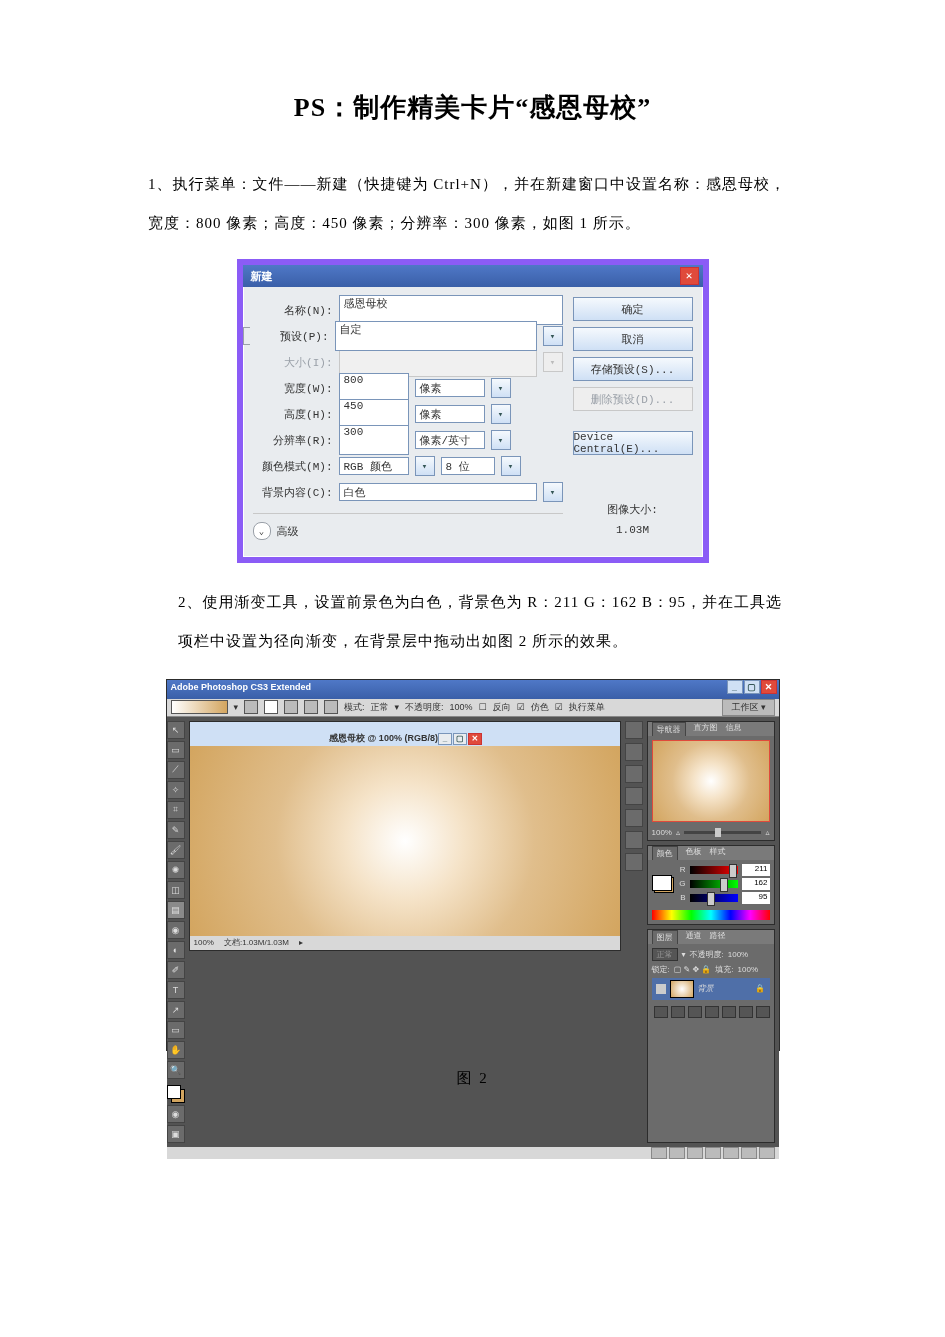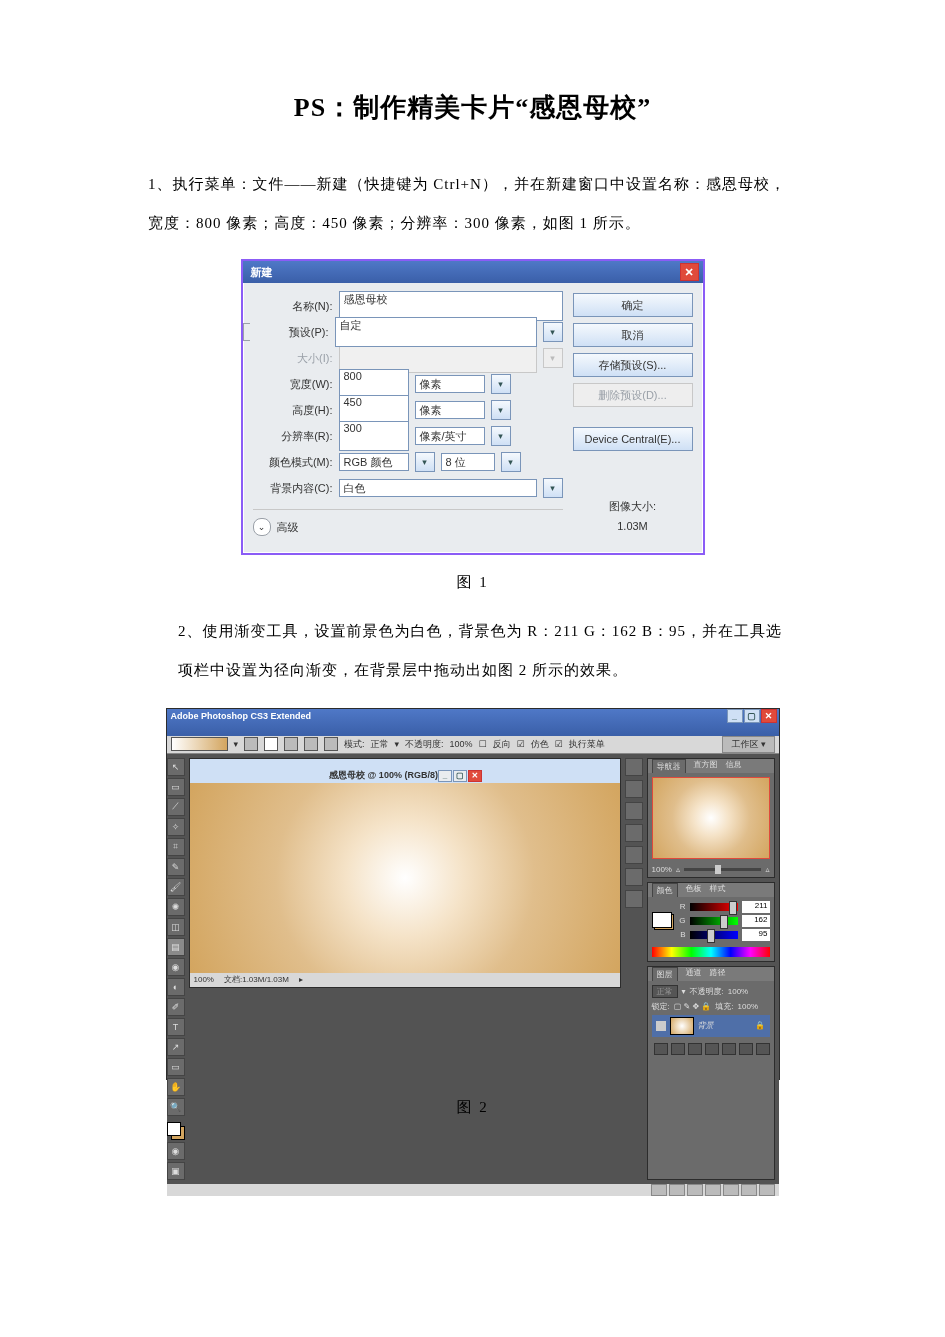--- a/index.html
+++ b/index.html
@@ -39,23 +39,23 @@
   .caption {
     text-align: center;
     font-size: 15px;
     margin: 18px 0 20px 0;
     letter-spacing: 2px;
   }
   .dialog-wrap { display:flex; justify-content:center; margin-top:16px;}
   
   .dialog {
     width: 460px;
-    border: 2px solid #8b5cf6;
+    border: 6px solid #8b5cf6;
     background: #e9ecef;
-    font-family: Liberation Sans, sans-serif;
+    font-family: Liberation Mono, monospace;
     font-size: 11px;
     color: #333;
     box-shadow: 0 0 0 1px #fff inset;
   }
   .dlg-title {
     display:flex; align-items:center; justify-content:space-between;
     height: 22px;
     background: linear-gradient(#4f78c7, #3a5fa8);
     color:#fff; font-weight:bold; padding:0 4px 0 8px;
   }
@@ -120,21 +120,21 @@
     border:1px solid #2c2c2c;
     background:#6b6b6b;
     font-family: Tahoma, sans-serif;
     font-size:9px;
     color:#ddd;
     display:flex; flex-direction:column;
   }
   .pswin-title {
     height:16px; background:linear-gradient(#4f78c7,#3a5fa8);
     display:flex; align-items:center; justify-content:space-between;
-    padding:0 2px 13px 4px; color:#fff; font-weight:bold; font-size:9px;
+    padding:0 2px 5px 4px; color:#fff; font-weight:bold; font-size:9px;
   }
   .title-winbtns { display:flex; gap:1px;}
   .title-winbtns span {
     width:14px; height:12px; background:#cfe0f5; border:1px solid #7a95b9;
     display:flex; align-items:center; justify-content:center; color:#355; font-size:9px;
   }
   .title-winbtns span:last-child { background:#e04a3b; border-color:#c33; color:#fff;}
   .pswin-menu {
     height:14px; background:#e9ecef; color:#333; display:flex; align-items:center;
     gap:8px; padding:0 4px; font-size:9px;
@@ -317,21 +317,20 @@
           <div class="big-btn">Device Central(E)...</div>
           <div class="side-info">
             <div>图像大小:</div>
             <div>1.03M</div>
           </div>
         </div>
       </div>
     </div>
   </div>
 
-  <div class="caption">图 1</div>
 
   <p class="para2">2、使用渐变工具，设置前景色为白色，背景色为 R：211 G：162 B：95，并在工具选项栏中设置为径向渐变，在背景层中拖动出如图 2 所示的效果。</p>
 
   <div class="ps-wrap">
     <div class="pswin">
       <div class="pswin-title">
         <span>Adobe Photoshop CS3 Extended</span>
         <span class="title-winbtns">
           <span>_</span>
           <span>▢</span>

